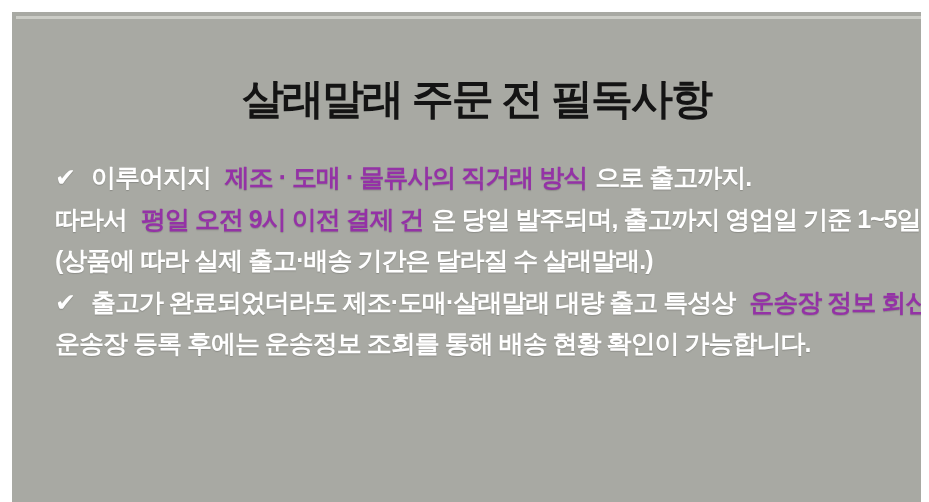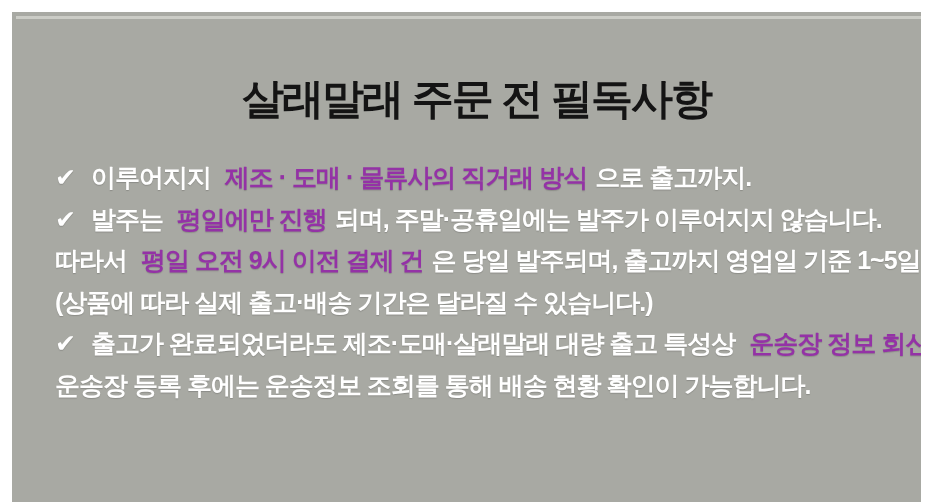--- a/index.html
+++ b/index.html
@@ -49,19 +49,18 @@
   .check{padding-right:2px;}
 </style>
 </head>
 <body>
 
 <div class="page">
   <div class="top-strip"></div>
   <h1 class="title">살래말래 주문 전 필독사항</h1>
   <div class="notice-body">
       <div class="line"><span class="seg check">✔</span><span class="seg"> 이루어지지 </span><span class="seg purple">제조 · 도매 · 물류사의 직거래 방식</span><span class="seg">으로 출고까지.</span></div>
-      <div class="line"><span class="seg check">✔</span><span class="seg"> 발주는 </span><span class="seg purple">평일에만 진행</span><span class="seg">되며, 주말·공휴일에는 발주가 이루어지지 않습니다.</span></div>
       <div class="line"><span class="seg">따라서 </span><span class="seg purple">평일 오전 9시 이전 결제 건</span><span class="seg">은 당일 발주되며, 출고까지 영업일 기준 1~5일 정도 소요됩니다.</span></div>
-      <div class="line"><span class="seg">(상품에 따라 실제 출고·배송 기간은 달라질 수 있습니다.)</span></div>
+      <div class="line"><span class="seg">(상품에 따라 실제 출고·배송 기간은 달라질 수 살래말래.)</span></div>
       <div class="line"><span class="seg check">✔</span><span class="seg"> 출고가 완료되었더라도 제조·도매·살래말래 대량 출고 특성상 </span><span class="seg purple">운송장 정보 회신이 지연</span></div>
       <div class="line"><span class="seg">운송장 등록 후에는 운송정보 조회를 통해 배송 현황 확인이 가능합니다.</span></div>
     </div>
 </div>
 
 </body></html>

